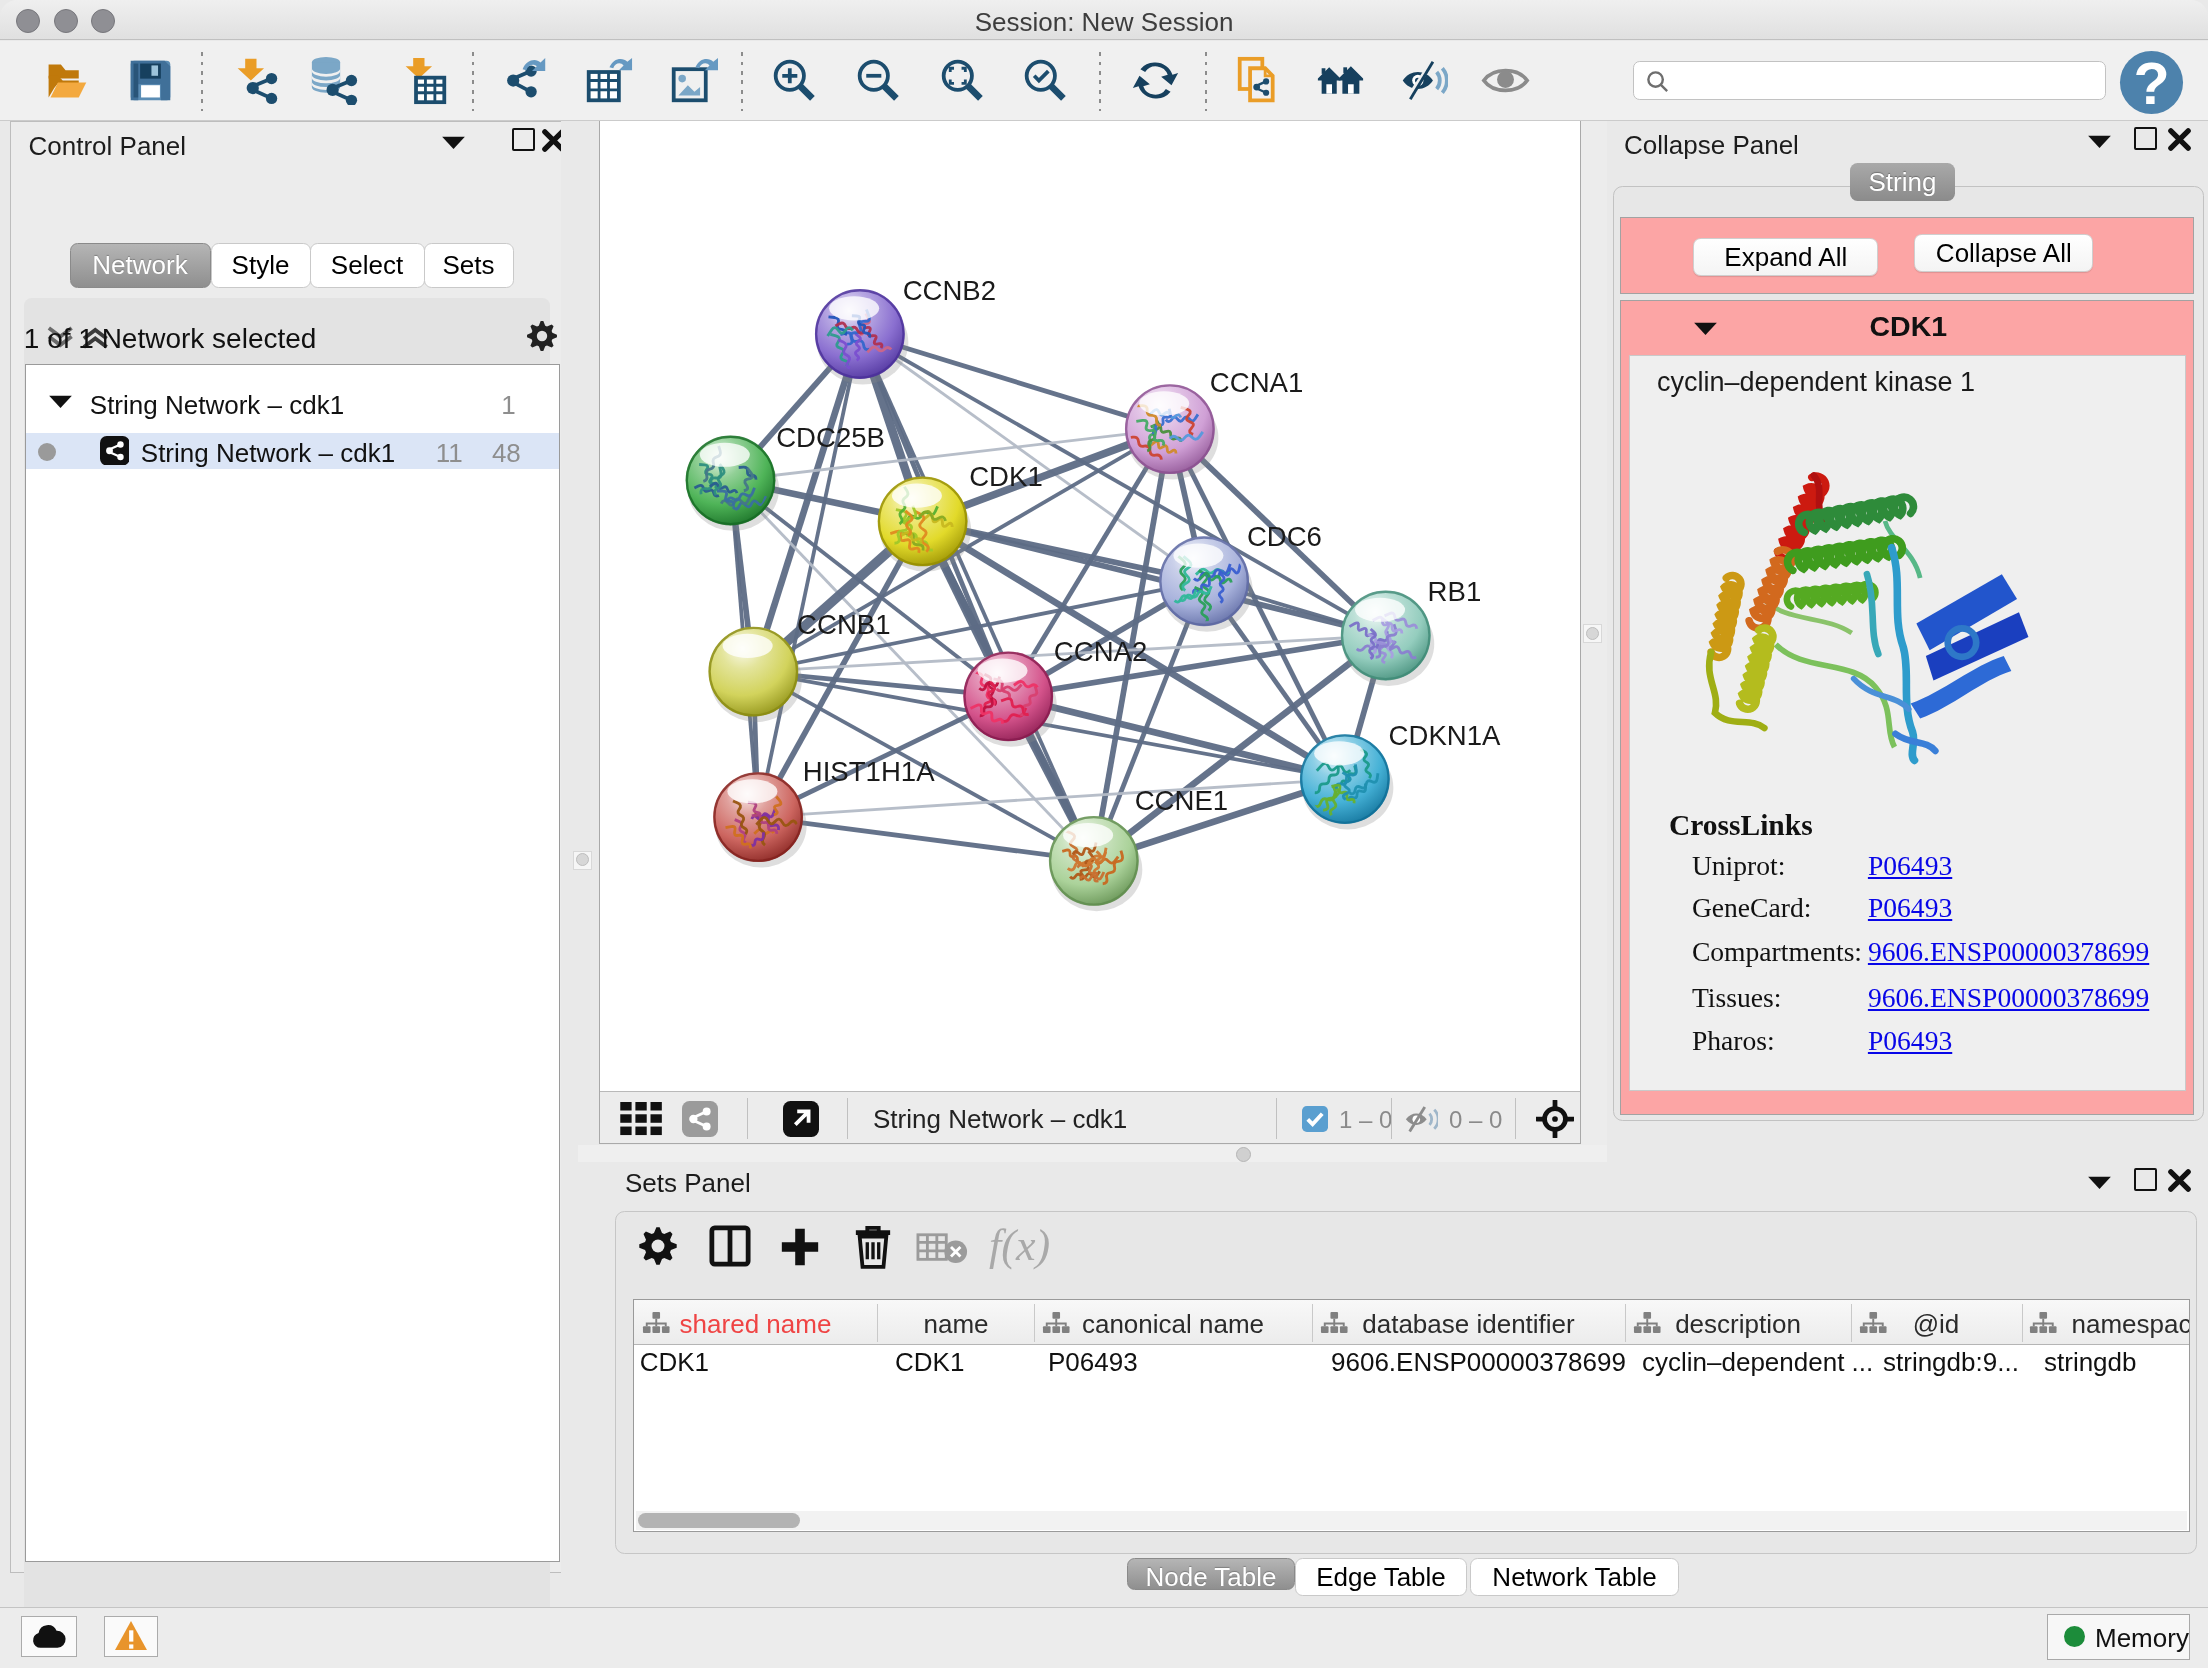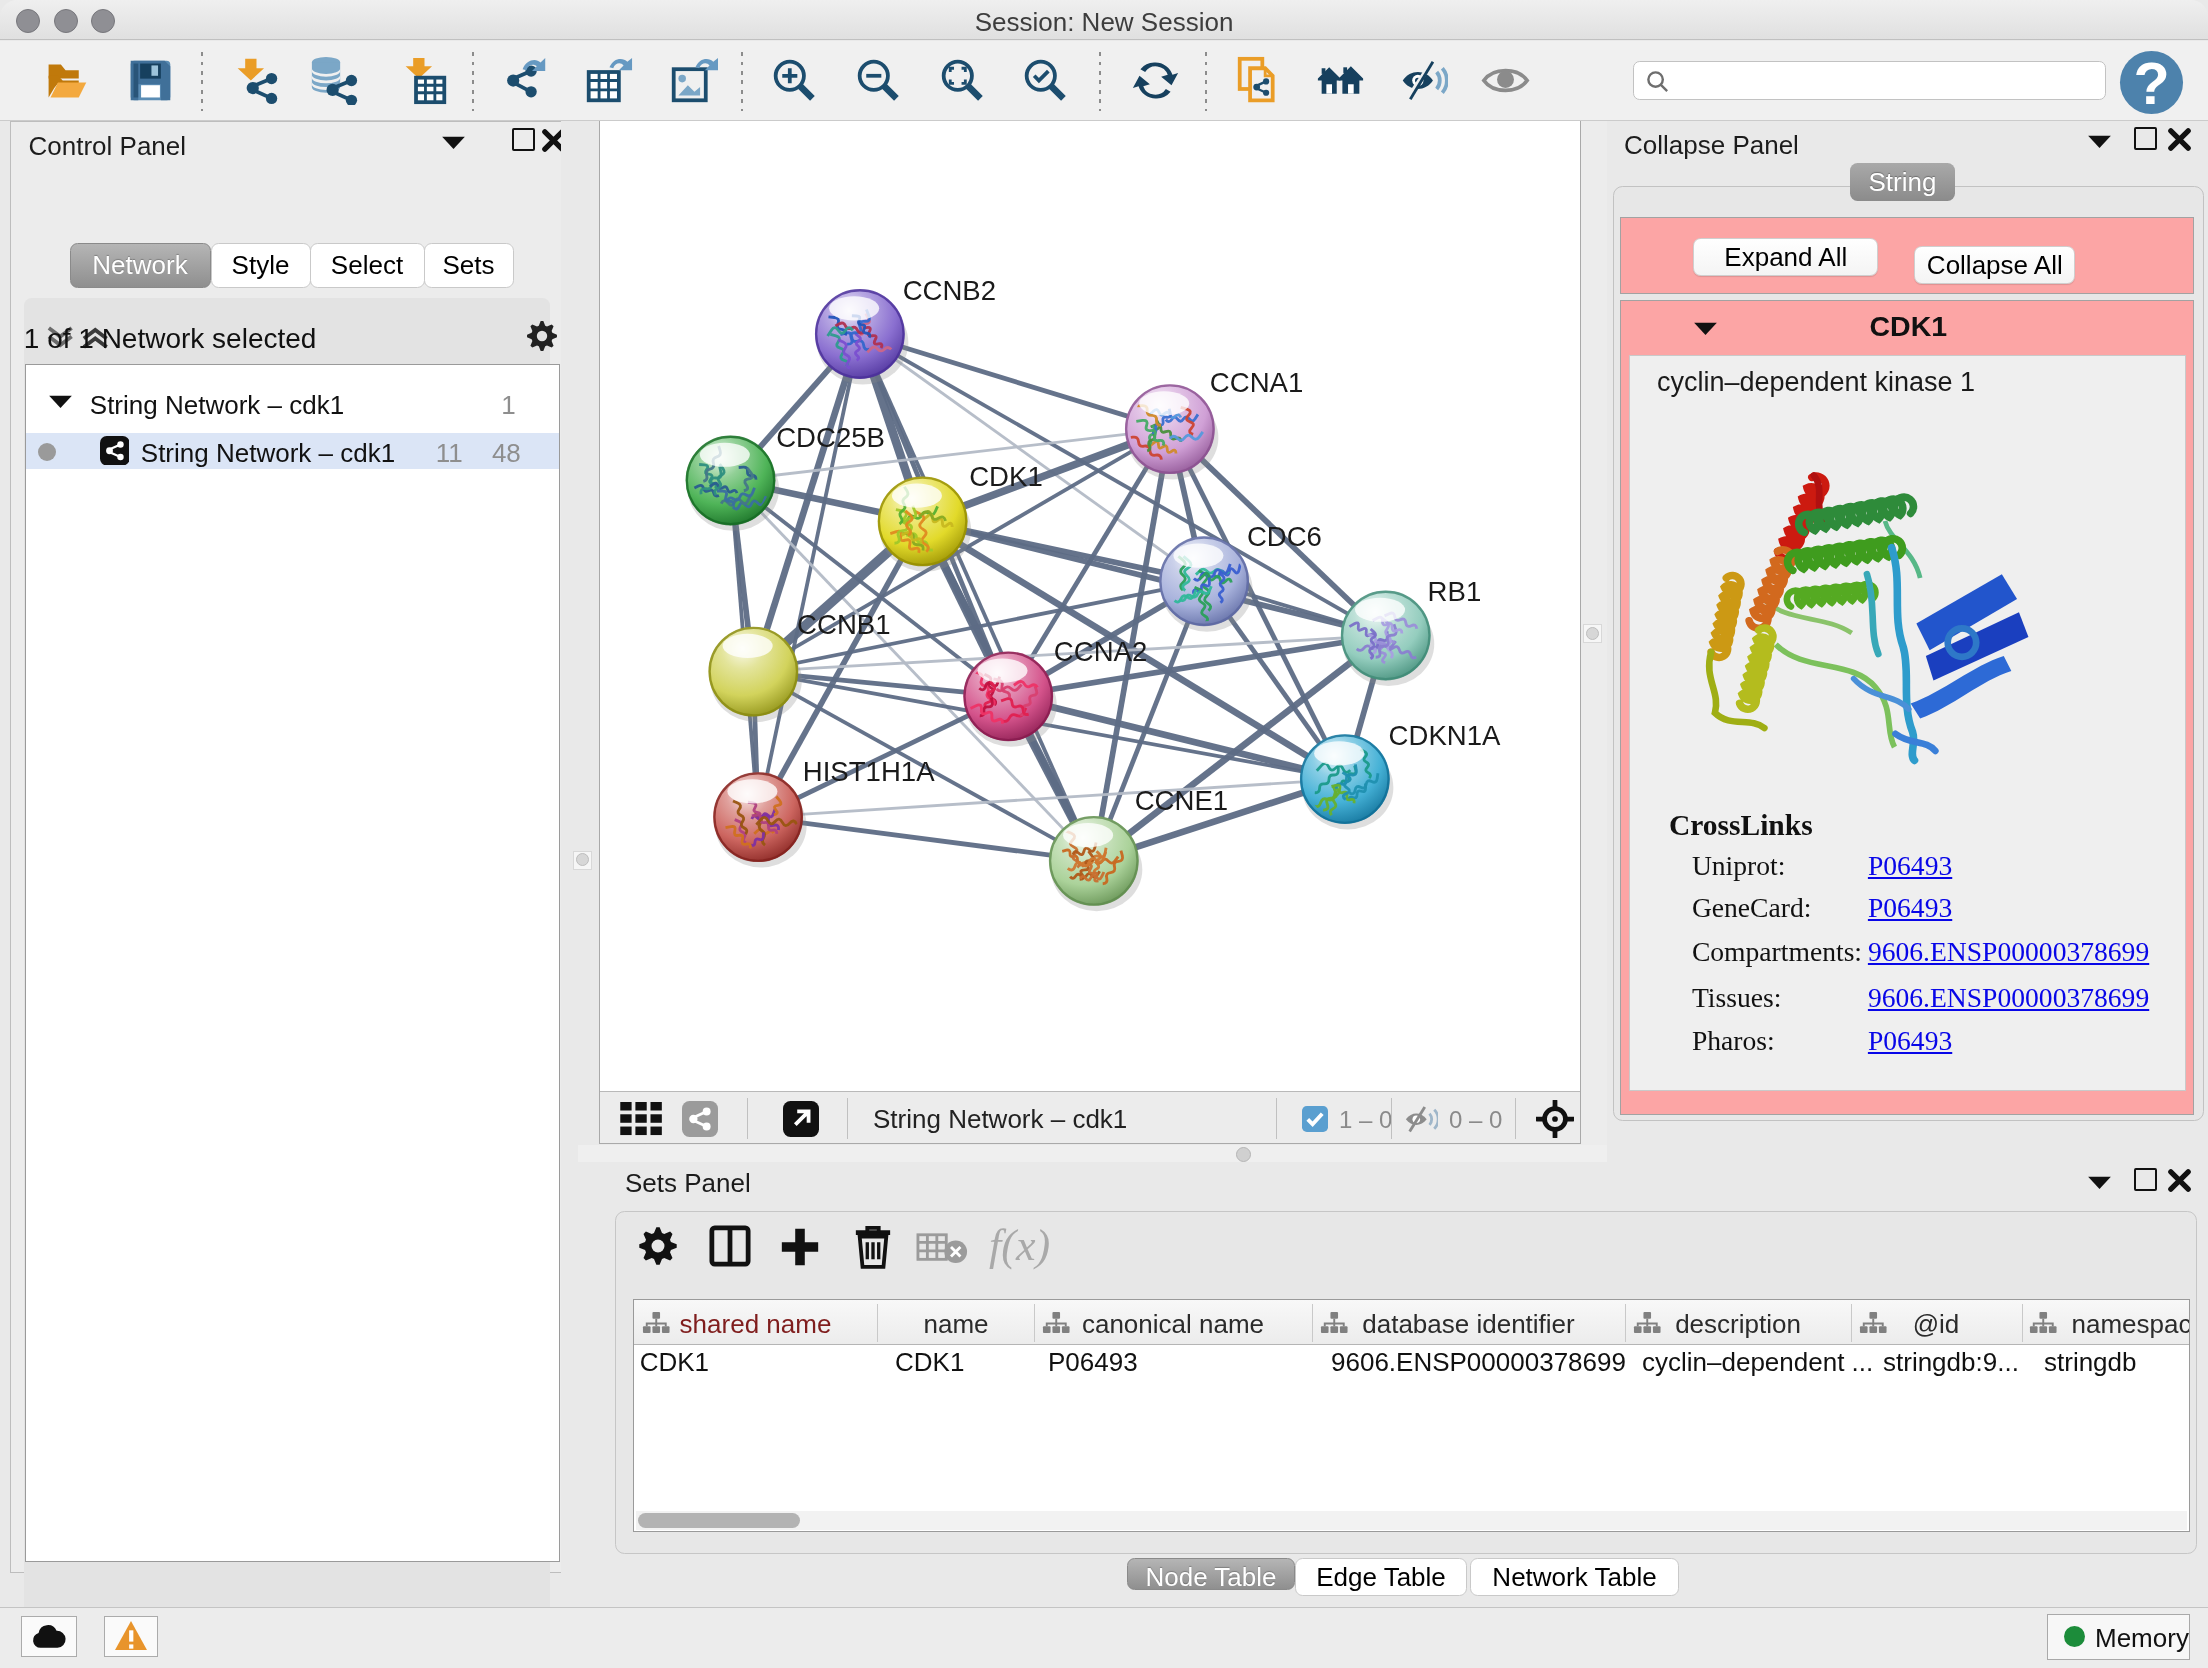--- a/index.html
+++ b/index.html
@@ -644,21 +644,21 @@
       <path d="M1 3 h24 l-12 13 z" fill="#111"></path>
     </svg>
   <div class="abs" style="left:527px;top:5.7px;width:23px;height:23px;border:2.4px solid #111;border-radius:1.9px"></div>
   <svg class="abs" style="left:559px;top:4.8px" width="27" height="27" viewBox="0 0 28 28">
       <path d="M5 5 L23 23 M23 5 L5 23" stroke="#111" stroke-width="5.5" stroke-linecap="round"></path>
     </svg>
   <div class="abs" style="left:5.7px;top:65px;width:591px;height:935px;background:#e7e7e7;border-radius:9.5px;border:1px solid #c2c2c2"></div>
   <div class="abs" style="left:243px;top:42px;width:105px;height:38px;background:linear-gradient(#a9a9a9,#8b8b8b);border-radius:7.6px;color:#fff;font-size:26px;text-align:center;line-height:38px;text-shadow:0 -1px 1px rgba(0,0,0,.3)">String</div>
   <div class="rsbox" style="left:13.3px;top:96px;width:574px;height:77px">
     <div class="btn" style="left:72px;top:20px;width:185px;height:38px;line-height:36px">Expand All</div>
-    <div class="btn" style="left:293px;top:28px;width:161px;height:38px;line-height:36px">Collapse All</div>
+    <div class="btn" style="left:293px;top:16px;width:179px;height:38px;line-height:36px">Collapse All</div>
   </div>
   <div class="rsbox" style="left:13.3px;top:179px;width:574px;height:815px">
     <svg class="abs" style="left:72px;top:19px" width="25" height="17" viewBox="0 0 26 18">
         <path d="M1 3 h24 l-12 13 z" fill="#111"></path>
       </svg>
     <div class="abs" style="left:0;top:8.6px;width:574px;text-align:center;font-size:28.5px;font-weight:bold;color:#111">CDK1</div>
     <div class="abs" style="left:7.6px;top:54px;width:557px;height:736px;background:#efefef;border:1px solid #c9c9c9">
       <div class="abs" style="left:27px;top:11.4px;font-size:27px;color:#1a1a1a">cyclin–dependent kinase 1</div>
       <svg class="abs" style="left:41px;top:108px" width="371" height="304" viewBox="0 0 390 320">
 <path d="M110 190 C140 220 190 205 215 235 C235 258 225 280 235 298" fill="none" stroke="#7cc15c" stroke-width="6"></path>
@@ -727,21 +727,21 @@
         <g stroke="#9b9b9b" fill="none" stroke-width="3">
           <rect x="2" y="4" width="30" height="26"></rect>
           <path d="M2 12 h30 M2 21 h30 M12 4 v26 M22 4 v26"></path>
         </g>
         <circle cx="42" cy="22" r="12" fill="#9b9b9b"></circle>
         <path d="M37 17 l10 10 M47 17 l-10 10" stroke="#fff" stroke-width="3"></path>
       </svg>
     <div class="abs serif" style="left:373px;top:7.6px;font-size:44px;font-style:italic;color:#a9a9a9">f(x)</div>
     <div class="abs" style="left:17px;top:87px;width:1557px;height:233px;background:#fff;border:1px solid #9a9a9a;overflow:hidden">
       <div class="abs" style="left:0;top:0;width:1555px;height:45px;background:linear-gradient(#f8f8f8,#ececec);border-bottom:1px solid #b5b5b5"></div>
-      <div class="abs" style="left:0px;top:8.6px;width:243px;text-align:center;font-size:26px;color:#7f1d1d">shared name</div>
+      <div class="abs" style="left:0px;top:8.6px;width:243px;text-align:center;font-size:26px;color:#ef4444">shared name</div>
 <svg class="abs" style="left:7.6px;top:10.5px" width="28.5" height="25" viewBox="0 0 30 26">
           <g fill="#808080">
             <rect x="11" y="1" width="8" height="7" rx="1"></rect>
             <rect x="1" y="16" width="8" height="7" rx="1"></rect>
             <rect x="11" y="16" width="8" height="7" rx="1"></rect>
             <rect x="21" y="16" width="8" height="7" rx="1"></rect>
             <path d="M15 8 v5 M5 16 v-3 h20 v3 M15 13 v3" stroke="#808080" stroke-width="2" fill="none"></path>
           </g>
         </svg>
 <div class="abs" style="left:243px;top:3.8px;width:1px;height:38px;background:#c9c9c9"></div>

